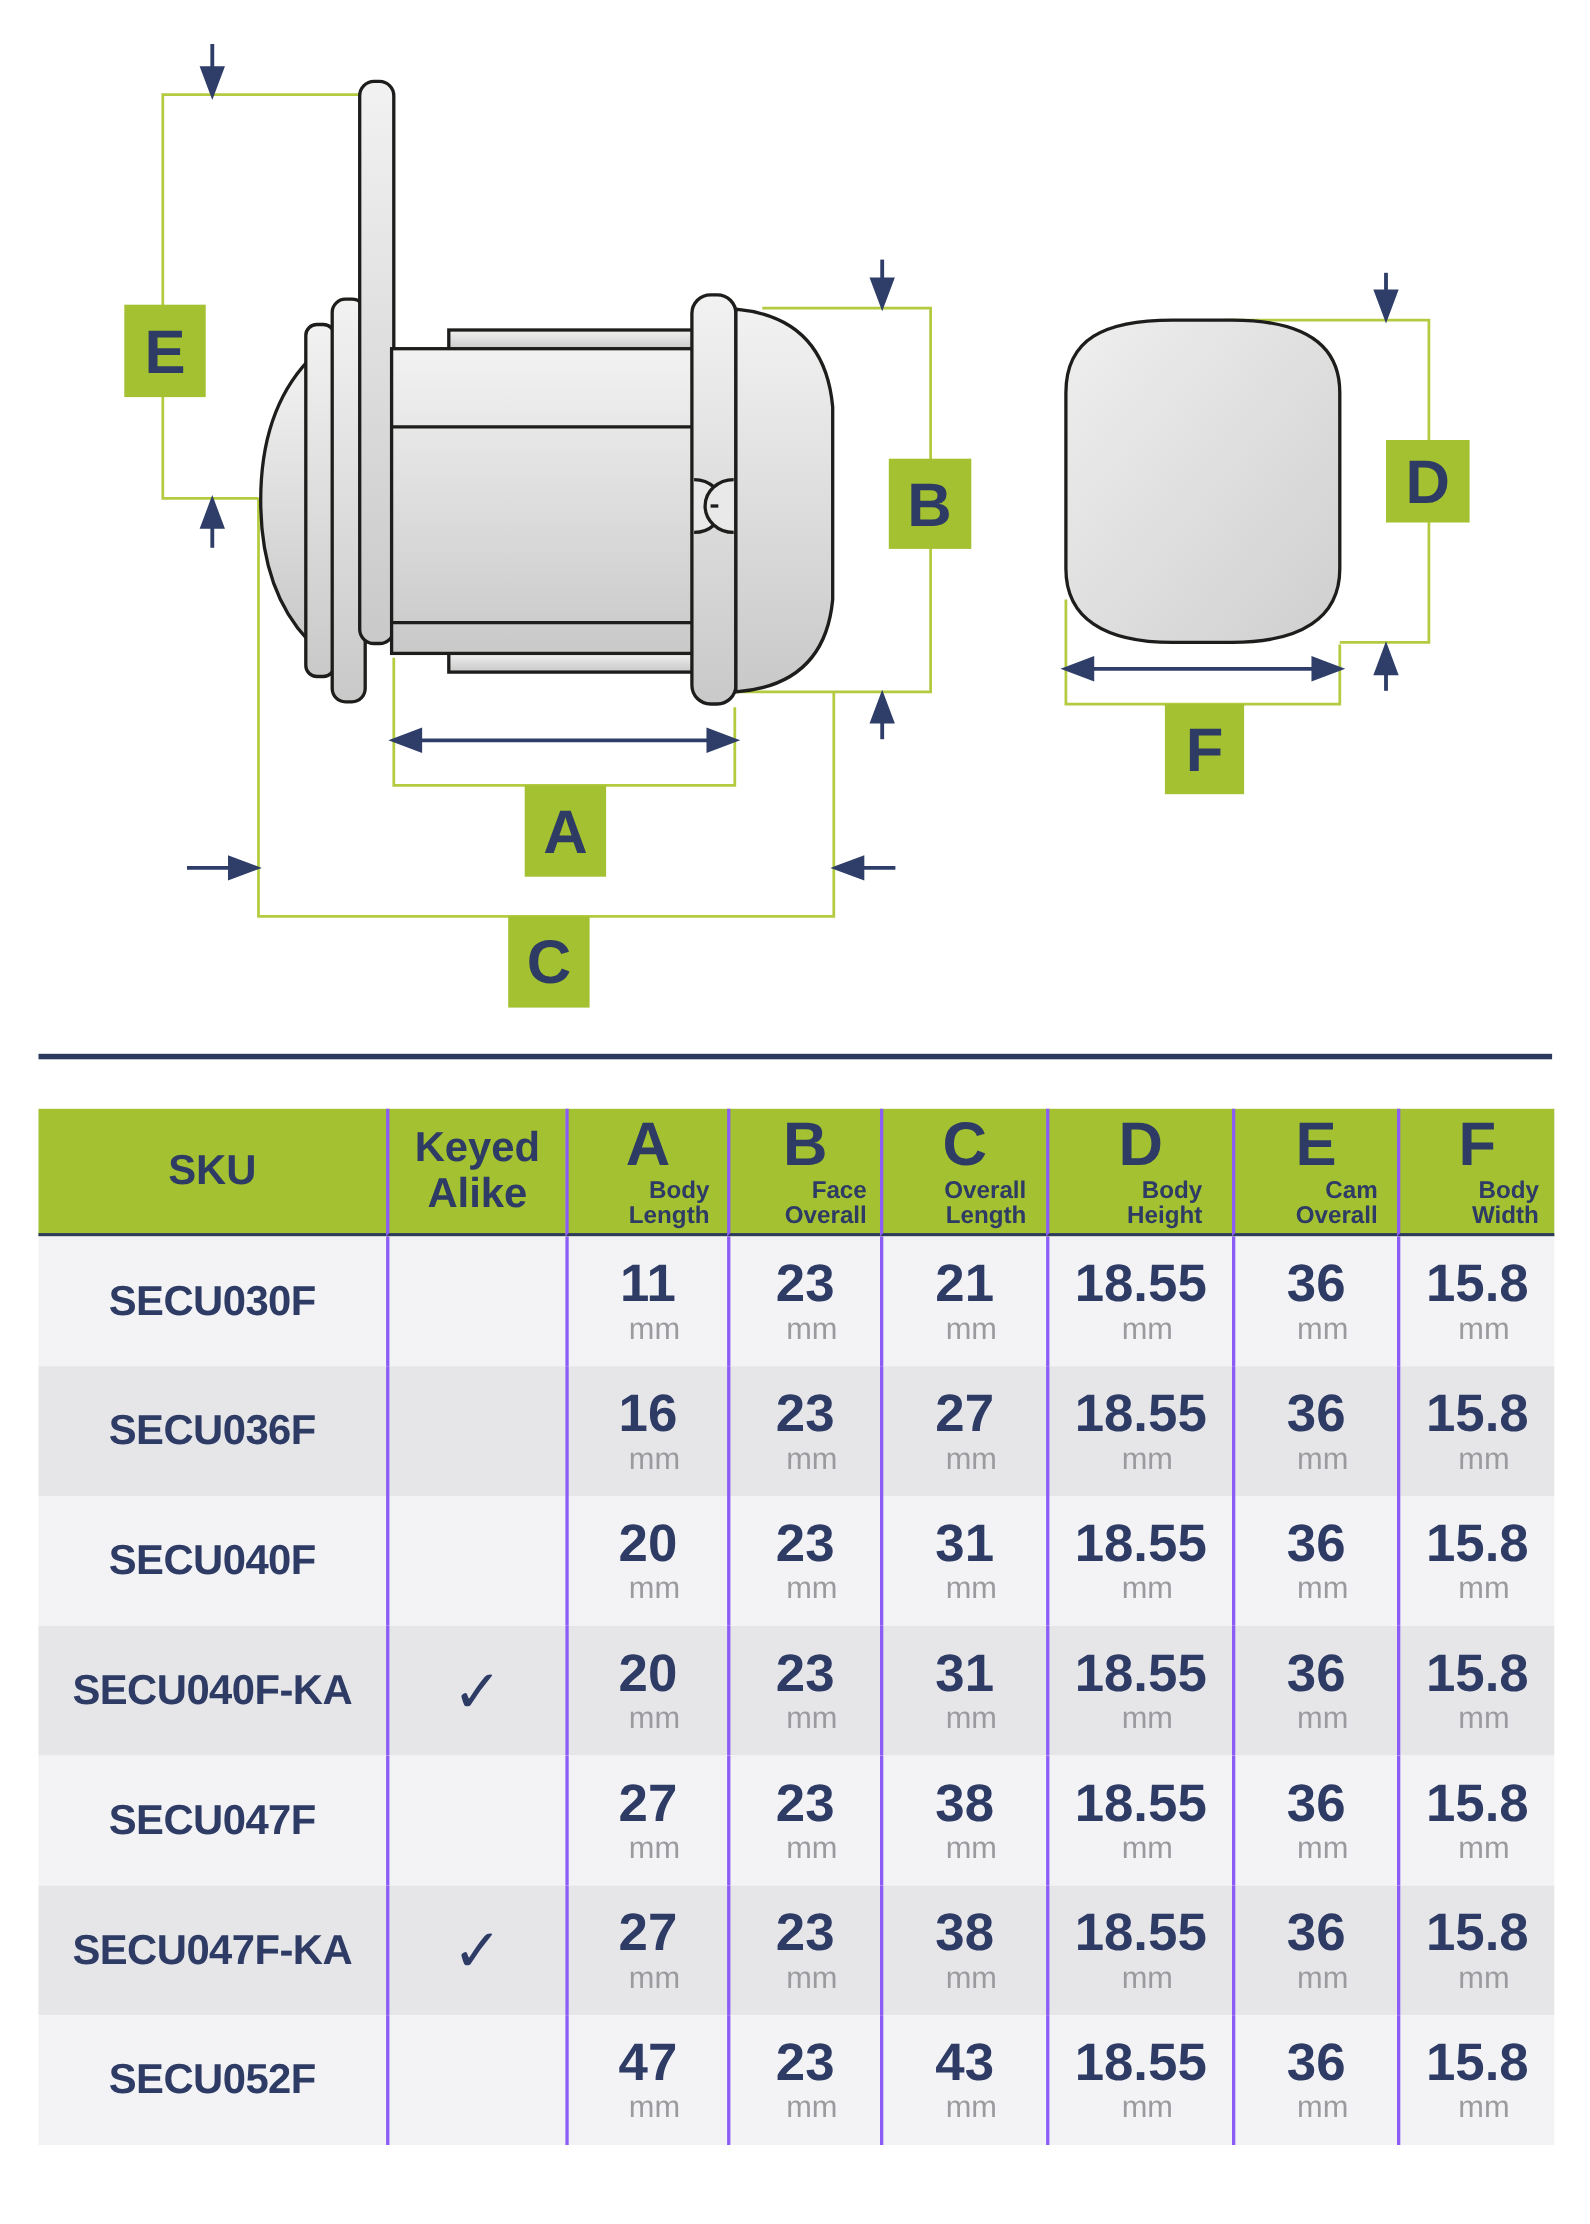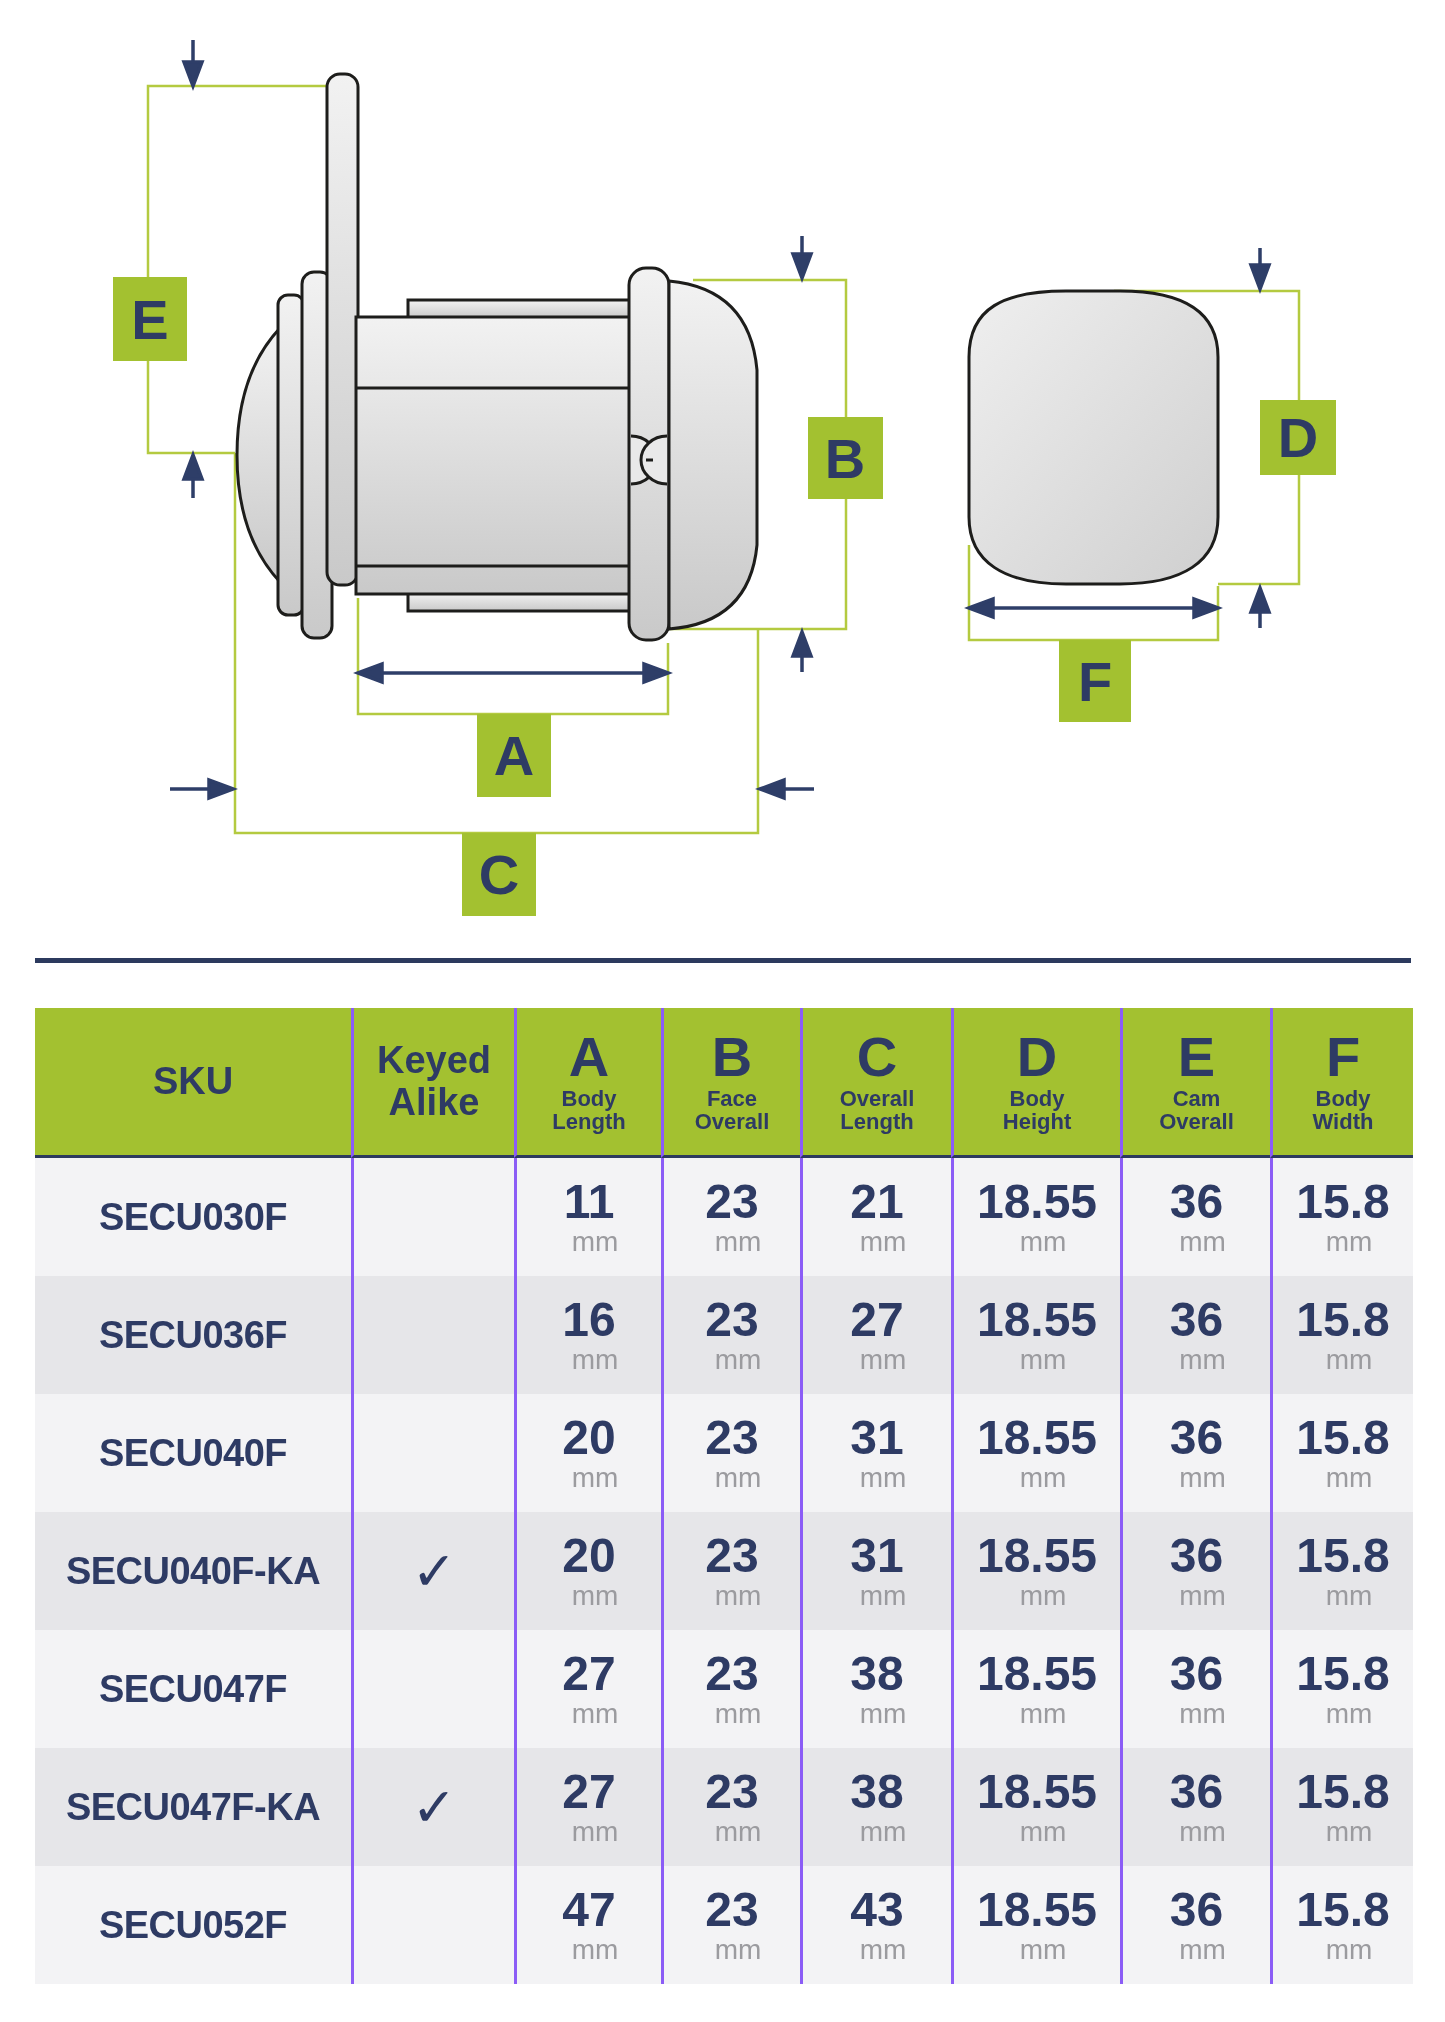--- a/index.html
+++ b/index.html
@@ -4,24 +4,24 @@
 <style>
   html,body{margin:0;padding:0;background:#ffffff;}
   #canvas{position:relative;width:1445px;height:2022px;background:#fff;overflow:hidden;
           font-family:"Liberation Sans",sans-serif;}
   .rule{position:absolute;left:35px;top:958px;width:1376px;height:5px;background:#2c3a5e;}
   #diagram{position:absolute;left:0;top:0;}
   
   .table{position:absolute;left:35px;top:1008px;width:1378px;display:grid;
          grid-template-columns:316px 163px 147px 139px 151px 169px 150px 143px;}
   .trow{display:contents;}
-  .th{height:150px;background:#a3c130;color:#2e3b64;display:flex;flex-direction:column;
+  .th{height:116px;background:#a3c130;color:#2e3b64;display:flex;flex-direction:column;
       align-items:center;justify-content:center;border-bottom:3px solid #2c3a5e;box-sizing:border-box;}
   .th .hbig{font-size:56px;font-weight:bold;line-height:.95;}
-  .th .hsub{font-size:22px;font-weight:bold;line-height:1.05;text-align:center;max-width:112px;margin-top:4px;}
+  .th .hsub{font-size:22px;font-weight:bold;line-height:1.05;text-align:right;max-width:112px;margin-top:4px;}
   .th .hone{font-size:38px;font-weight:bold;text-align:center;max-width:130px;line-height:1.1;}
   .td{height:118px;display:flex;flex-direction:column;align-items:center;justify-content:center;
       color:#2e3b64;box-sizing:border-box;}
   .sep{border-left:3px solid #8b5cf6;}
   .odd  .td{background:#f3f3f5;}
   .even .td{background:#e6e6e9;}
   .sku{font-size:38px;font-weight:bold;letter-spacing:-.5px;}
   .num{font-size:48px;font-weight:bold;line-height:1;}
   .unit{font-size:28px;color:#9b9b9f;line-height:1;margin-top:2px;transform:translateX(6px);}
   .check{font-size:54px;color:#2e3b64;font-family:"DejaVu Sans",sans-serif;}

